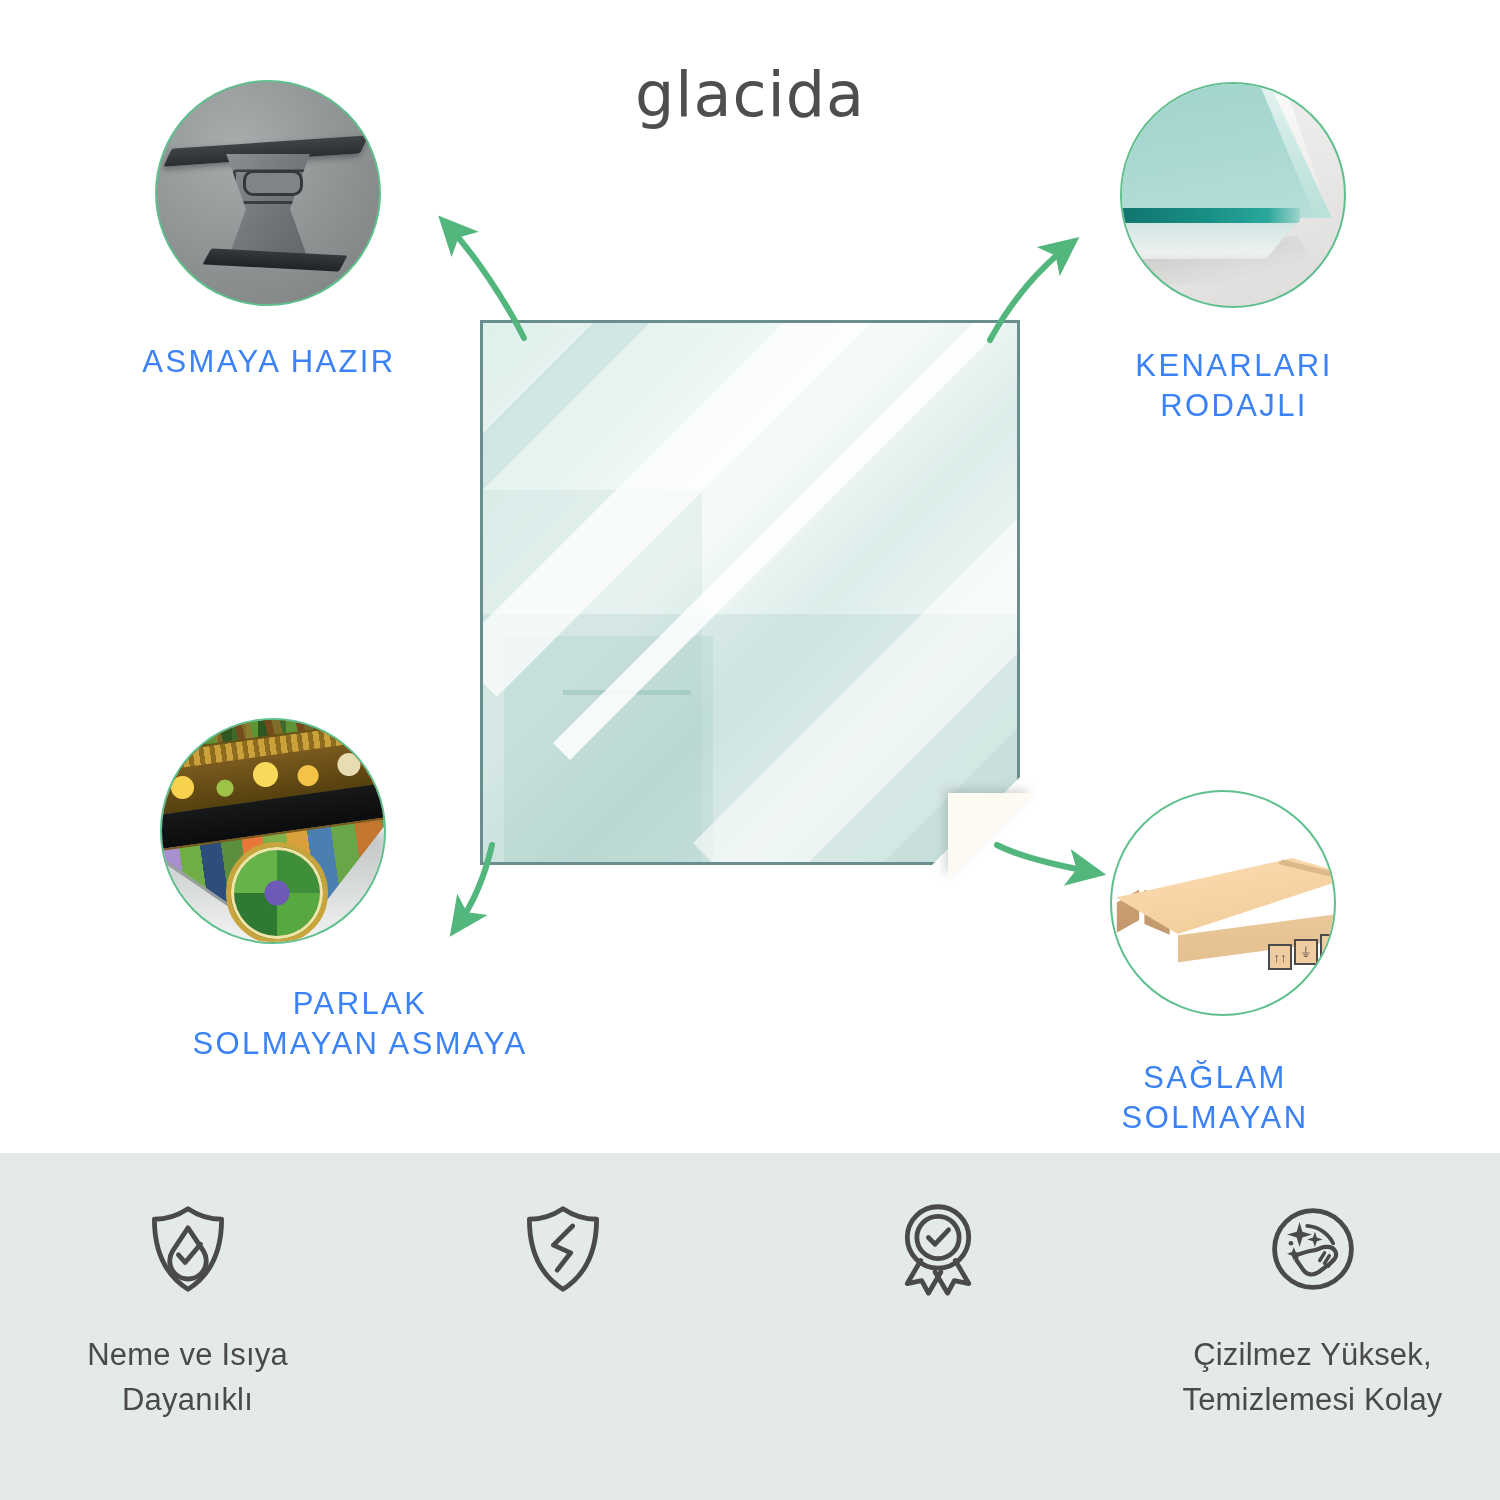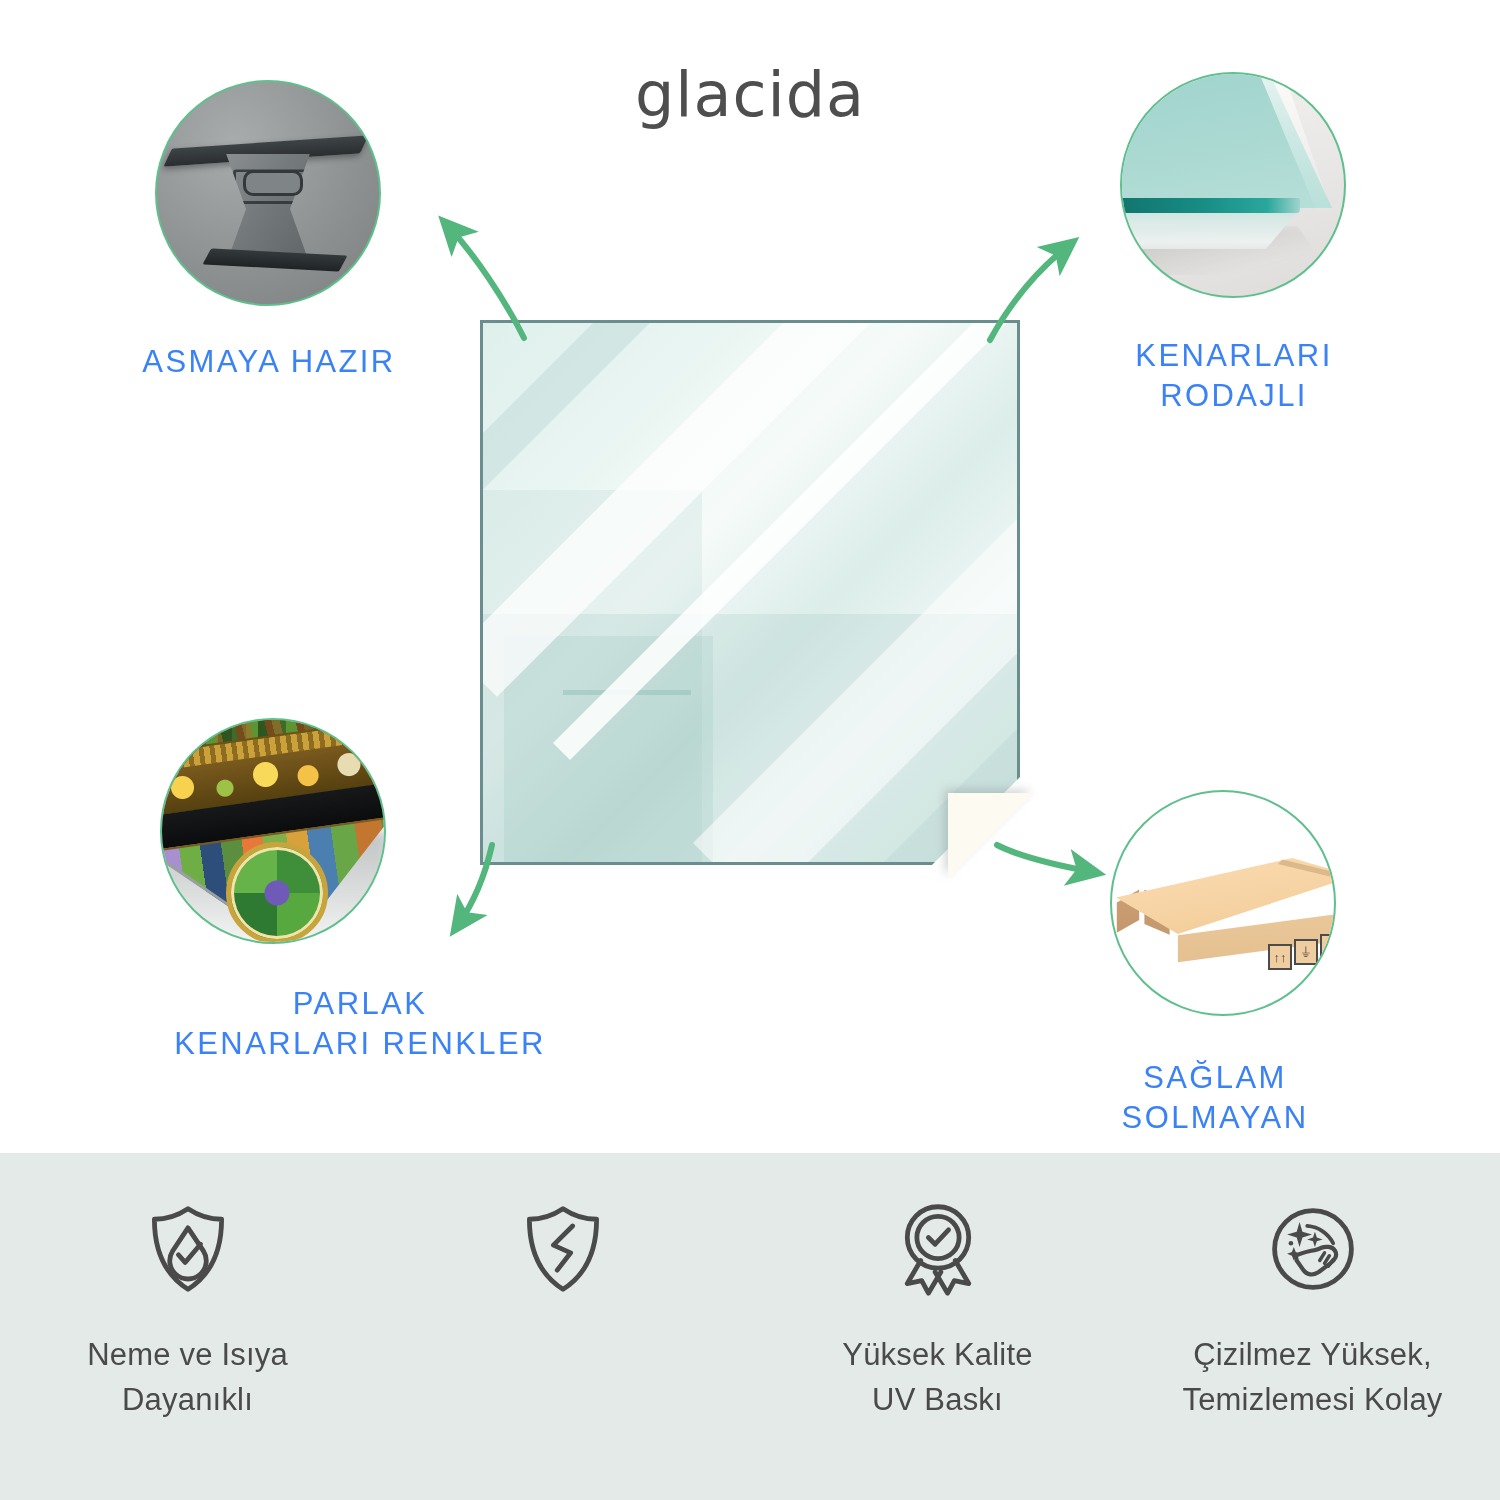--- a/index.html
+++ b/index.html
@@ -76,21 +76,21 @@
   }
   .mount-base{
     position:absolute;left:48px;top:170px;width:140px;height:16px;
     background:linear-gradient(180deg,#34393b,#1f2325);
     transform:skewX(-26deg) rotate(3deg);
     border-radius:2px;
   }
   .f-hanger .caption{left:-48px;top:262px;width:324px;}
 
   
-  .f-edge{left:1120px;top:72px;}
+  .f-edge{left:1120px;top:82px;}
   .f-edge .circle{width:226px;height:226px;
     background:linear-gradient(160deg,#f4f3f1 0%,#e9e7e5 55%,#dedcda 100%);
   }
   .glass-wedge{
     position:absolute;left:-40px;top:-6px;width:250px;height:140px;
     background:linear-gradient(170deg,#9fd4cd 0%,#a8d8d1 45%,#b6dfd8 100%);
     clip-path:polygon(0% 0%,74% 0%,100% 100%,0% 100%);
   }
   .glass-side{
     position:absolute;left:-40px;top:-6px;width:250px;height:150px;
@@ -337,21 +337,21 @@
       <div class="mos-panel"></div>
       <div class="mos-l1"></div>
       <div class="mos-l1b"></div>
       <div class="mos-gold"></div>
       <div class="mos-yellow"></div>
       <div class="mos-black"></div>
       <div class="mos-edge"></div>
       <div class="mos-medal"></div>
     </div>
     <div class="caption">PARLAK
-KENARLARI RENKLER</div>
+SOLMAYAN ASMAYA</div>
   </div>
 
   <div class="feature f-box">
     <div class="circle">
       <div class="pk">
         <div class="pk-left"></div>
         <div class="pk-left2"></div>
         <div class="pk-front"></div>
         <div class="pk-top"></div>
         <div class="pk-seam"></div>
@@ -420,22 +420,20 @@
     </div>
 
     <div class="bcell">
       <svg class="bicon" viewBox="0 0 100 100">
         <path d="M32 62 L18 86 L33 83 L40 96 L53 74" fill="none" stroke="#4a4a4a" stroke-width="5" stroke-linejoin="round" stroke-linecap="round"></path>
         <path d="M68 62 L82 86 L67 83 L60 96 L47 74" fill="none" stroke="#4a4a4a" stroke-width="5" stroke-linejoin="round" stroke-linecap="round"></path>
         <circle cx="50" cy="38" r="32" fill="none" stroke="#4a4a4a" stroke-width="5"></circle>
         <circle cx="50" cy="38" r="22" fill="none" stroke="#4a4a4a" stroke-width="5"></circle>
         <path d="M40 38 L47 45 L61 30" fill="none" stroke="#4a4a4a" stroke-width="5" stroke-linecap="round" stroke-linejoin="round"></path>
       </svg>
-      <div class="btext">Yüksek Kalite
-UV Baskı</div>
     </div>
 
     <div class="bcell">
       <svg class="bicon" viewBox="0 0 100 100">
         <circle cx="50" cy="50" r="40" fill="none" stroke="#4a4a4a" stroke-width="5"></circle>
         <path d="M36 22 L39 32 L49 35 L39 38 L36 48 L33 38 L23 35 L33 32 Z" fill="#4a4a4a"></path>
         <path d="M52 32 L54 38 L60 40 L54 42 L52 48 L50 42 L44 40 L50 38 Z" fill="#4a4a4a"></path>
         <path d="M30 48 L32 53 L37 55 L32 57 L30 62 L28 57 L23 55 L28 53 Z" fill="#4a4a4a"></path>
         <circle cx="27" cy="44" r="2.4" fill="#4a4a4a"></circle>
         <path d="M44 26 C56 27 66 34 71 44" fill="none" stroke="#4a4a4a" stroke-width="4" stroke-linecap="round"></path>

